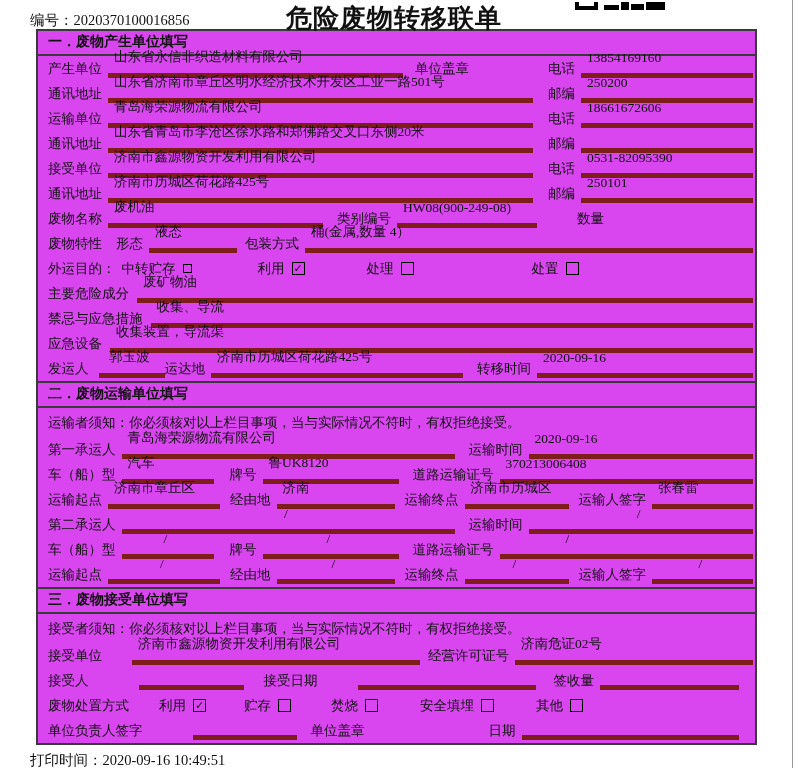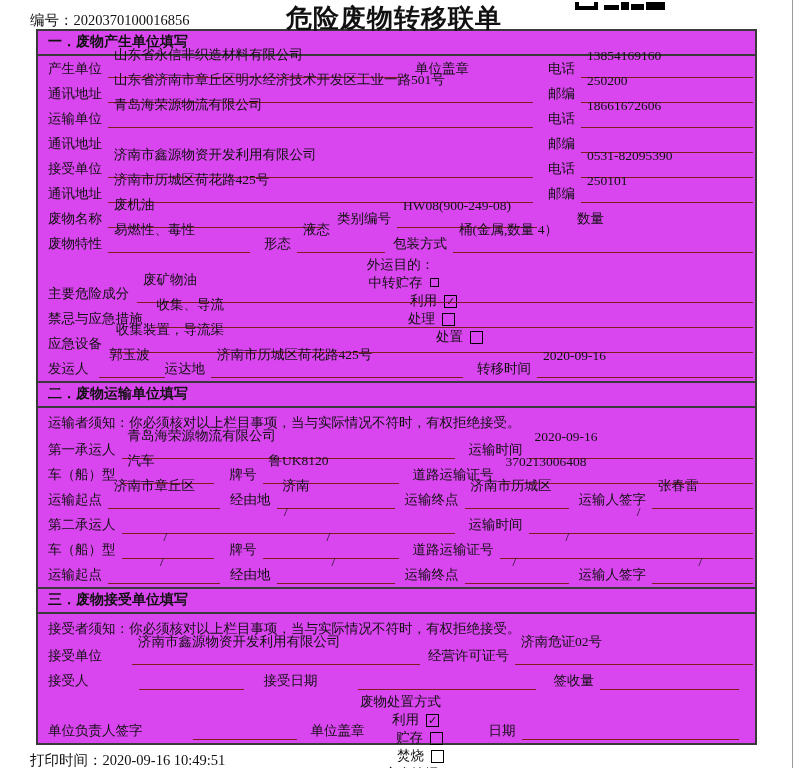--- a/index.html
+++ b/index.html
@@ -10,24 +10,24 @@
   .serial{position:absolute;left:30px;top:11px;font-size:14.5px;white-space:nowrap;}
   .title{position:absolute;left:0;right:8px;top:1px;text-align:center;font-size:26px;font-weight:700;letter-spacing:1px;}
   .stampfrag{position:absolute;top:0;right:128px;width:95px;height:10px;overflow:hidden;}
   .edge-line{position:absolute;top:0;right:3px;width:1px;height:768px;background:#9a9a9a;}
   
   .tbl{margin-left:36px;width:721px;border:2px solid #3a3a3a;box-sizing:border-box;background:#d946ef;}
   .sec-h{border-top:2px solid #3a3a3a;border-bottom:2px solid #3a3a3a;font-weight:700;font-size:14px;
          padding:3px 10px 4px 10px;line-height:16px;}
   .tbl > .sec-h:first-child{border-top:none;}
   .row{display:flex;align-items:flex-end;height:25px;padding:0 2px 3px 10px;box-sizing:border-box;white-space:nowrap;}
-  .row.cbrow{align-items:center;padding-bottom:0;flex-direction:column;}
+  .row.cbrow{align-items:center;padding-bottom:0;}
   .row.notice{height:29px;align-items:center;padding-bottom:0;}
   .lb{white-space:nowrap;padding-bottom:0;}
-  .uv{border-bottom:1px solid #7f1d1d;padding:0 4px 13px 6px;box-sizing:border-box;overflow:hidden;
+  .uv{border-bottom:5px solid #7f1d1d;padding:0 4px 7px 6px;box-sizing:border-box;overflow:hidden;
       white-space:nowrap;display:inline-block;min-height:17px;}
   .ctr{text-align:center;padding-left:0;}
   .sp{flex:1;}
   .fl1{flex:1;}
   .ml6{margin-left:6px;}.ml8{margin-left:8px;}.ml10{margin-left:10px;}.ml12{margin-left:12px;}
   .ml14{margin-left:14px;}.ml16{margin-left:16px;}.ml18{margin-left:18px;text-align:center;}.ml20{margin-left:20px;}
   .ml22{margin-left:8px;text-align:center;}.ml24{margin-left:40px;}.ml28{}.ml30{margin-left:30px;}
   .ml38{margin-left:38px;}.ml40{margin-left:40px;}.ml42{margin-left:42px;}.ml50{margin-left:50px;}
   .ml62{margin-left:62px;}.ml66{margin-left:66px;}.ml118{margin-left:118px;}.ml124{margin-left:124px;}
   .mr14{margin-right:14px;}
@@ -82,20 +82,21 @@
     <div class="row">
       <span class="lb">运输单位</span>
       <span class="uv ml6" style="width:425px">青岛海荣源物流有限公司</span>
       <span class="sp"></span>
       <span class="lb">电话</span>
       <span class="uv ml6" style="width:172px">18661672606</span>
     </div>
 
     <div class="row">
       <span class="lb">通讯地址</span>
+      <span class="uv ml6" style="width:425px">山东省青岛市李沧区徐水路和郑佛路交叉口东侧20米</span>
       <span class="sp"></span>
       <span class="lb">邮编</span>
       <span class="uv ml6" style="width:172px"></span>
     </div>
 
     <div class="row">
       <span class="lb">接受单位</span>
       <span class="uv ml6" style="width:425px">济南市鑫源物资开发利用有限公司</span>
       <span class="sp"></span>
       <span class="lb">电话</span>
@@ -113,21 +114,20 @@
     <div class="row">
       <span class="lb">废物名称</span>
       <span class="uv ml6" style="width:215px">废机油</span>
       <span class="lb ml14">类别编号</span>
       <span class="uv ml6" style="width:140px">HW08(900-249-08)</span>
       <span class="lb ml24">数量</span>
     </div>
 
     <div class="row">
       <span class="lb">废物特性</span>
-      <span class="uv ml6" style="width:142px">易燃性、毒性</span>
       <span class="lb ml14">形态</span>
       <span class="uv ml6" style="width:88px">液态</span>
       <span class="lb ml22">包装方式</span>
       <span class="uv ml6 fl1">桶(金属,数量 4）</span>
     </div>
 
     <div class="row cbrow">
       <span class="lb">外运目的：</span>
       <span class="cbg ml6">
         <span class="lb">中转贮存</span>

